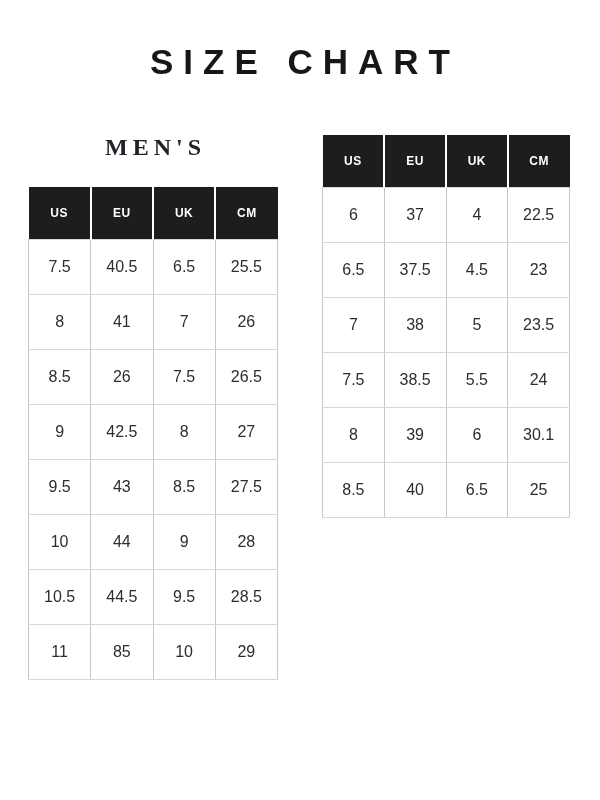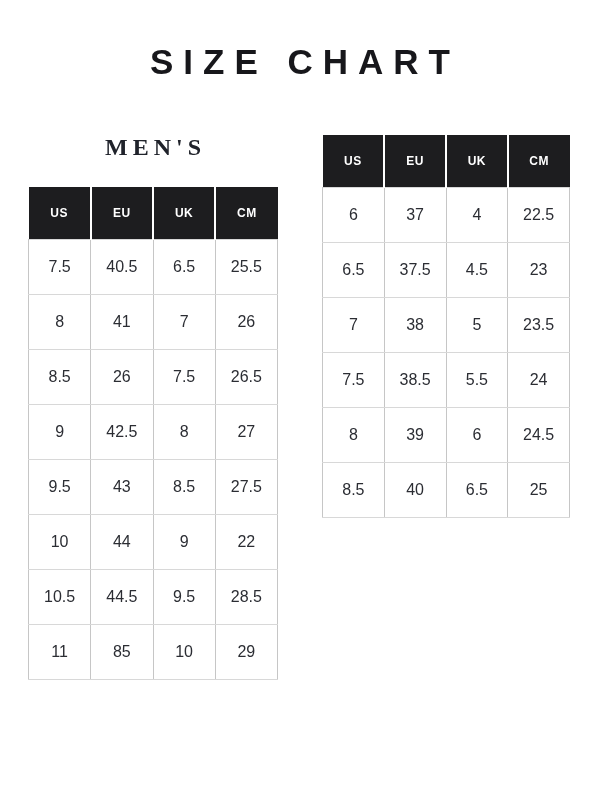--- a/index.html
+++ b/index.html
@@ -122,21 +122,21 @@
             <tr>
               <td>9.5</td>
               <td>43</td>
               <td>8.5</td>
               <td>27.5</td>
             </tr>
             <tr>
               <td>10</td>
               <td>44</td>
               <td>9</td>
-              <td>22</td>
+              <td>28</td>
             </tr>
             <tr>
               <td>10.5</td>
               <td>44.5</td>
               <td>9.5</td>
               <td>28.5</td>
             </tr>
             <tr>
               <td>11</td>
               <td>85</td>
@@ -179,21 +179,21 @@
             <tr>
               <td>7.5</td>
               <td>38.5</td>
               <td>5.5</td>
               <td>24</td>
             </tr>
             <tr>
               <td>8</td>
               <td>39</td>
               <td>6</td>
-              <td>24.5</td>
+              <td>30.1</td>
             </tr>
             <tr>
               <td>8.5</td>
               <td>40</td>
               <td>6.5</td>
               <td>25</td>
             </tr>
           </tbody>
         </table>
     </div>

